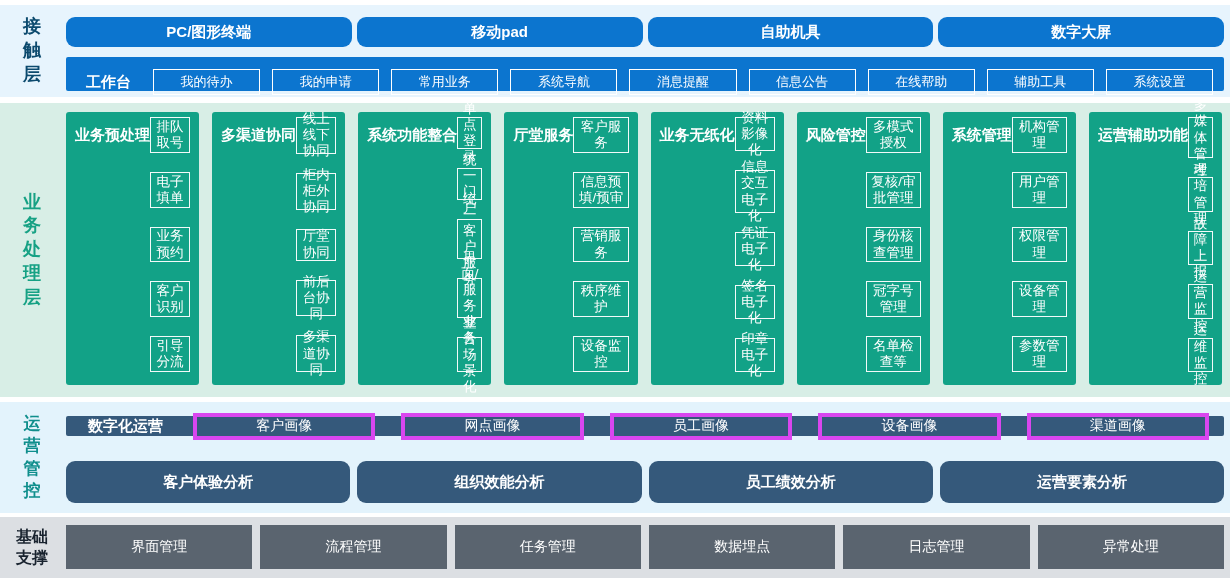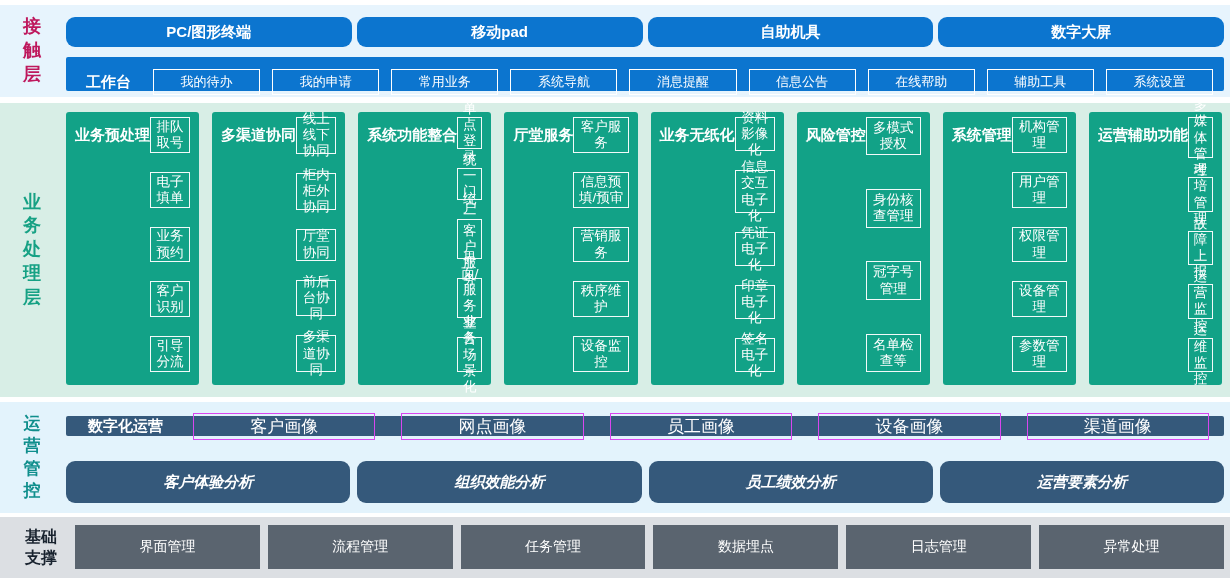--- a/index.html
+++ b/index.html
@@ -15,21 +15,21 @@
     width: 64px; flex: none;
     display: flex; align-items: center; justify-content: center;
   }
   .vlabel {
     font-weight: bold; text-align: center; line-height: 1.32;
     word-break: break-all;
   }
 
   
   #band-contact { margin-top: 5px; height: 92px; background: #e7f4fd; }
-  #band-contact .vlabel { color: #be185d; font-size: 18px; width: 19px; }
+  #band-contact .vlabel { color: #0c4a6e; font-size: 18px; width: 19px; }
   .contact-content {
     flex: 1; padding: 5px 6px 6px 2px;
     display: flex; flex-direction: column; justify-content: space-between;
   }
   .device-row { display: flex; gap: 5px; height: 37px; }
   .device {
     flex: 1; background: #0c75cf; border-radius: 9px;
     color: #fff; font-weight: bold; font-size: 15px;
     display: flex; align-items: center; justify-content: center; margin-top: 7px;
   }
@@ -70,33 +70,33 @@
   .ops-content {
     flex: 1; padding: 14px 6px 10px 2px;
     display: flex; flex-direction: column; justify-content: space-between;
   }
   .digital-bar {
     height: 20px; background: #35597b; border-radius: 2px;
     display: flex; align-items: center; padding: 0 15px 0 22px; gap: 26px;
   }
   .digital-label { color: #fff; font-weight: bold; font-size: 15px; white-space: nowrap; margin-right: 4px; }
   .digital-item {
-    flex: 1; height: 27px; border: 1px solid #d946ef;
-    color: #fff; font-size: 17px; white-space: nowrap;
+    flex: 1; height: 27px; border: 4px solid #d946ef;
+    color: #fff; font-size: 14px; white-space: nowrap;
     display: flex; align-items: center; justify-content: center;
   }
   .analysis-row { display: flex; gap: 7px; height: 42px; }
   .analysis-item {
     flex: 1; background: #35597b; border-radius: 9px;
     color: #fff; font-weight: bold; font-size: 15px;
-    display: flex; align-items: center; justify-content: center; font-style: italic;
-  }
-
-  
-  #band-foundation { margin-top: 4px; height: 61px; background: #dcdfe3; padding-left: 9px; }
+    display: flex; align-items: center; justify-content: center;
+  }
+
+  
+  #band-foundation { margin-top: 4px; height: 61px; background: #dcdfe3; }
   .fnd-label {
     color: #18222e; font-weight: bold; font-size: 16px; line-height: 1.3;
     width: 36px; text-align: center; word-break: break-all;
   }
   .fnd-content { flex: 1; padding: 8px 6px 9px 2px; display: flex; gap: 8px; }
   .fnd-item {
     flex: 1; background: #5a646f; color: #fff; font-size: 14px; white-space: nowrap;
     display: flex; align-items: center; justify-content: center;
   }
 </style>
@@ -178,29 +178,30 @@
         <div class="biz-item">设备监控</div>
       </div>
     </div>
 
     <div class="biz-col">
       <div class="biz-title">业务无纸化</div>
       <div class="biz-items">
         <div class="biz-item">资料影像化</div>
         <div class="biz-item">信息交互电子化</div>
         <div class="biz-item">凭证电子化</div>
+        <div class="biz-item">签名电子化</div>
         <div class="biz-item">印章电子化</div>
-        <div class="biz-item">签名电子化</div>
       </div>
     </div>
 
     <div class="biz-col">
       <div class="biz-title">风险管控</div>
       <div class="biz-items">
         <div class="biz-item">多模式授权</div>
+        <div class="biz-item">复核/审批管理</div>
         <div class="biz-item">身份核查管理</div>
         <div class="biz-item">冠字号管理</div>
         <div class="biz-item">名单检查等</div>
       </div>
     </div>
 
     <div class="biz-col">
       <div class="biz-title">系统管理</div>
       <div class="biz-items">
         <div class="biz-item">机构管理</div>

